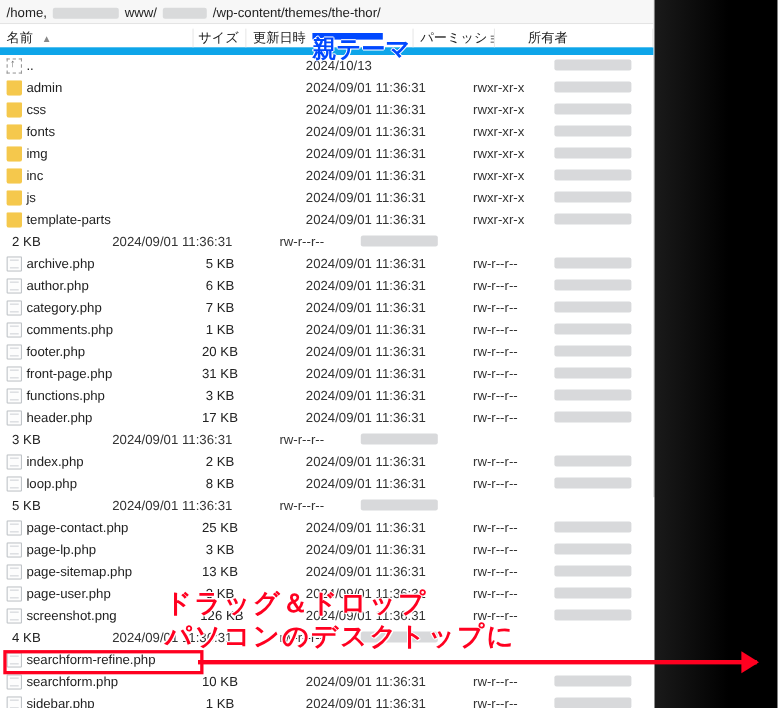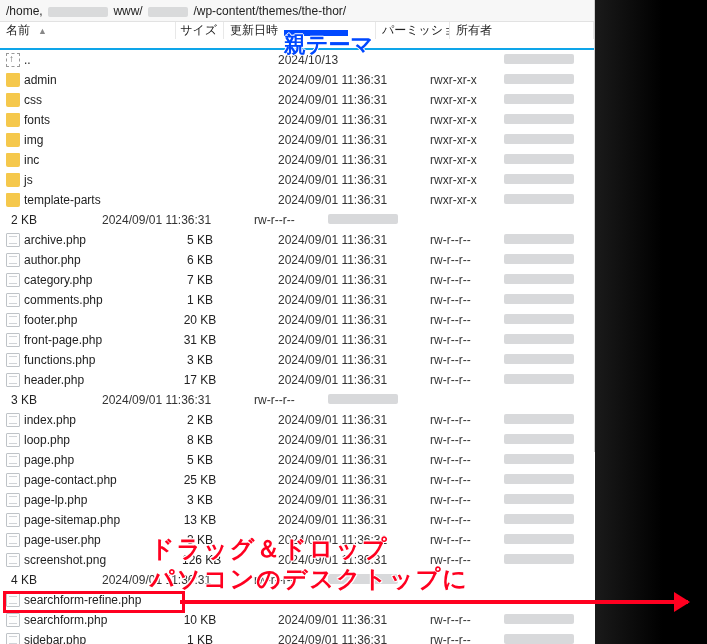--- a/index.html
+++ b/index.html
@@ -42,39 +42,39 @@
     display: inline-block;
     width: 60px; height: 10px;
     background: #d9dadb;
     vertical-align: middle;
     margin: 0 2px;
     border-radius: 2px;
   }
   .header-row {
     height: 28px;
     display: flex;
-    align-items: flex-start;
-    border-bottom: 2px solid #0ea5e9;
+    align-items: flex-end;
+    border-bottom: 7px solid #0ea5e9;
     background: #fff;
     font-size: 12px;
     color: #222;
   }
   .header-row .col {
     display: flex;
     align-items: center;
     padding: 0 6px;
     border-right: 1px solid #e8e8e8;
     white-space: nowrap;
     overflow: hidden;
   }
   .col-name   { width: 176px; justify-content: flex-start; gap:4px;}
   .col-size   { width: 48px;  justify-content: flex-end; }
   .col-date   { width: 152px; justify-content: flex-start; }
   .col-perm   { width: 74px; justify-content: flex-start; }
-  .col-owner  { flex: 1;     justify-content: flex-start; }
+  .col-owner  { flex: 1;     justify-content: flex-start; margin-left: 24px; }
   .sort-chev {
     font-size: 9px; color:#888; margin-left:4px;
   }
   .files {
     height: calc(644px - 22px - 28px);
     overflow: hidden;
   }
   .row {
     height: 20px;
     display: flex;
@@ -413,24 +413,20 @@
         <div class="c c-name">
           <span class="icon icon-file"></span>
           <span>loop.php</span>
         </div>
         <div class="c c-size">8 KB</div>
         <div class="c c-date">2024/09/01 11:36:31</div>
         <div class="c c-perm">rw-r--r--</div>
         <div class="c c-owner"><span class="owner-blur"></span></div>
       </div>
       <div class="row">
-        <div class="c c-name">
-          <span class="icon icon-file"></span>
-          <span>page.php</span>
-        </div>
         <div class="c c-size">5 KB</div>
         <div class="c c-date">2024/09/01 11:36:31</div>
         <div class="c c-perm">rw-r--r--</div>
         <div class="c c-owner"><span class="owner-blur"></span></div>
       </div>
       <div class="row">
         <div class="c c-name">
           <span class="icon icon-file"></span>
           <span>page-contact.php</span>
         </div>

